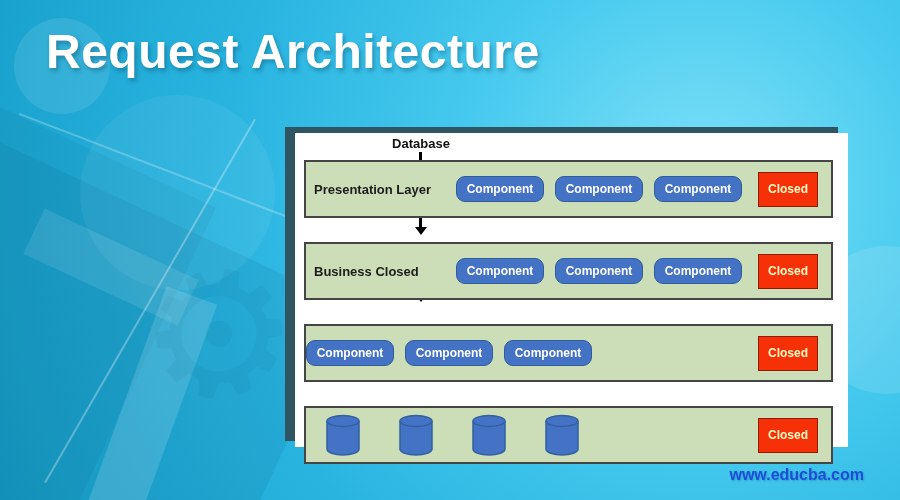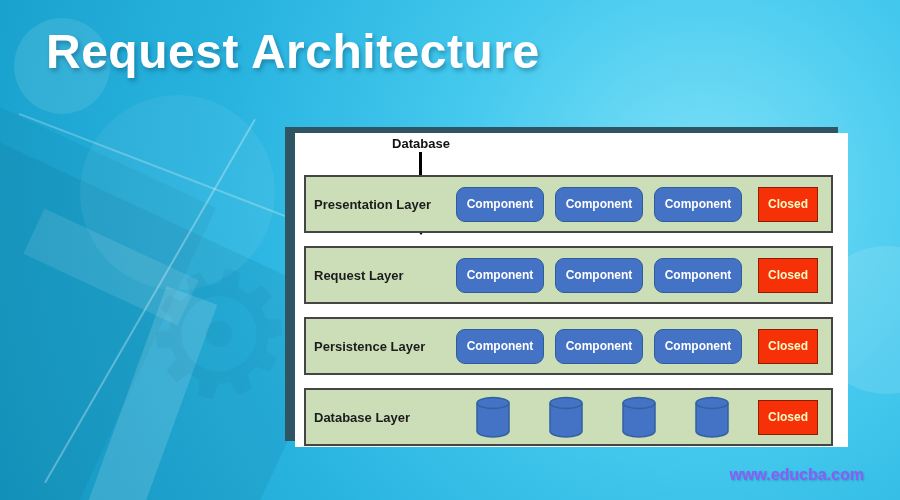--- a/index.html
+++ b/index.html
@@ -42,54 +42,54 @@
     position:absolute;left:126px;top:3px;transform:translateX(-50%);
     font-size:13px;font-weight:600;color:#111111;white-space:nowrap;
   }
   .flow-arrow{position:absolute;left:124px;width:3px;background:#000;}
   .flow-arrow::after{
     content:'';position:absolute;bottom:-8px;left:50%;transform:translateX(-50%);
     border:6px solid transparent;border-top:8px solid #000;border-bottom:0;
   }
   .rows{
     position:absolute;left:9px;right:15px;top:27px;
-    display:flex;flex-direction:column;gap:13px;margin-top:15px;
+    display:flex;flex-direction:column;gap:24px;
   }
   .layer-row{
     box-sizing:border-box;height:58px;
     background:var(--layer-fill,#ccdeb8);
     border:2px solid var(--layer-border,#454545);
     display:flex;align-items:center;
   }
   .layer-label{
     flex:0 0 142px;padding-left:8px;
     font-size:13px;font-weight:bold;color:#1c1c1c;white-space:nowrap;
   }
   .layer-items{display:flex;align-items:center;gap:11px;}
   .layer-items.db-items{gap:37px;margin-left:19px;}
   .component-box{
-    box-sizing:border-box;width:88px;height:35px;border-radius:9px;
+    box-sizing:border-box;width:88px;height:26px;border-radius:9px;
     background:var(--component-fill,#4472c4);
     border:1px solid var(--component-border,#2f5d9b);
     color:#ffffff;font-size:12px;font-weight:bold;
     display:flex;align-items:center;justify-content:center;
   }
   .closed-box{
     box-sizing:border-box;width:60px;height:35px;
     margin-left:auto;margin-right:13px;
     background:var(--closed-fill,#f63007);
     border:1px solid var(--closed-border,#8f1c00);
     color:#fef9c3;font-size:12px;font-weight:bold;
     display:flex;align-items:center;justify-content:center;
   }
   .db-icon{display:block;}
 
   .watermark{
     position:absolute;right:36px;bottom:16px;
-    font-size:16px;font-weight:bold;color:#8b5cf6;
+    font-size:16px;font-weight:bold;color:#1d4ed8;
     text-shadow:1px 1px 2px rgba(0,60,90,.25);
   }
 </style>
 </head>
 <body>
 
 <div class="shape dark-square2"></div>
 <div class="shape dark-square"></div>
 <div class="shape light-strip-v"></div>
 <div class="shape light-strip-t"></div>
@@ -112,39 +112,37 @@
       <div class="layer-row">
     <span class="layer-label">Presentation Layer</span>
     <div class="layer-items">
           <div class="component-box">Component</div>
           <div class="component-box">Component</div>
           <div class="component-box">Component</div>
         </div>
   <div class="closed-box">Closed</div>
       </div>
       <div class="layer-row">
-    <span class="layer-label">Request Layer</span>
+    <span class="layer-label">Business Closed</span>
     <div class="layer-items">
           <div class="component-box">Component</div>
           <div class="component-box">Component</div>
           <div class="component-box">Component</div>
         </div>
   <div class="closed-box">Closed</div>
       </div>
       <div class="layer-row">
-    <span class="layer-label">Persistence Layer</span>
     <div class="layer-items">
           <div class="component-box">Component</div>
           <div class="component-box">Component</div>
           <div class="component-box">Component</div>
         </div>
   <div class="closed-box">Closed</div>
       </div>
       <div class="layer-row">
-    <span class="layer-label">Database Layer</span>
     <div class="layer-items db-items">
           <svg class="db-icon" width="36" height="43" viewBox="0 0 36 43">
     <path d="M2,7 L2,35 A16,6 0 0 0 34,35 L34,7" fill="#4472c4" stroke="#31619f" stroke-width="1.5"></path>
     <ellipse cx="18" cy="7" rx="16" ry="5.5" fill="#4472c4" stroke="#31619f" stroke-width="1.5"></ellipse>
   </svg>
           <svg class="db-icon" width="36" height="43" viewBox="0 0 36 43">
     <path d="M2,7 L2,35 A16,6 0 0 0 34,35 L34,7" fill="#4472c4" stroke="#31619f" stroke-width="1.5"></path>
     <ellipse cx="18" cy="7" rx="16" ry="5.5" fill="#4472c4" stroke="#31619f" stroke-width="1.5"></ellipse>
   </svg>
           <svg class="db-icon" width="36" height="43" viewBox="0 0 36 43">

